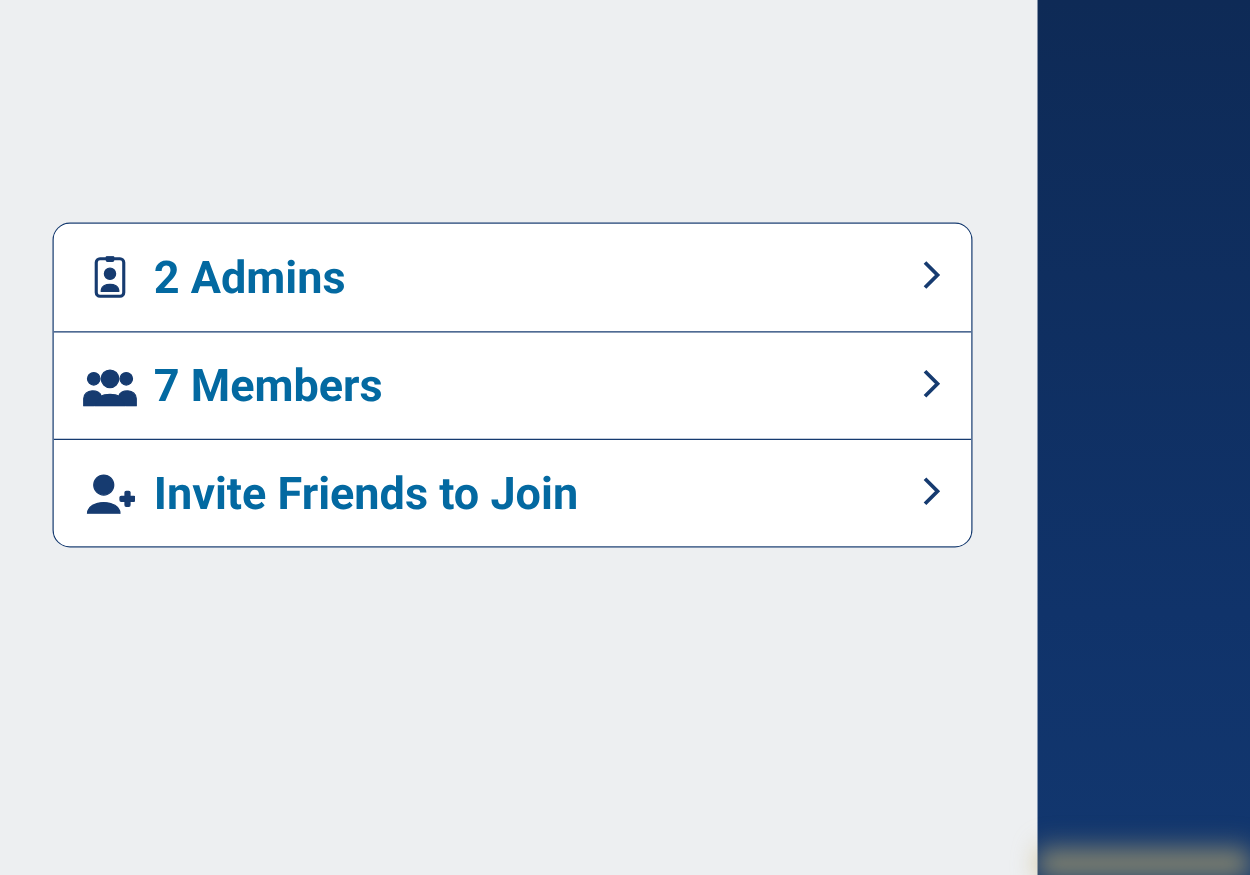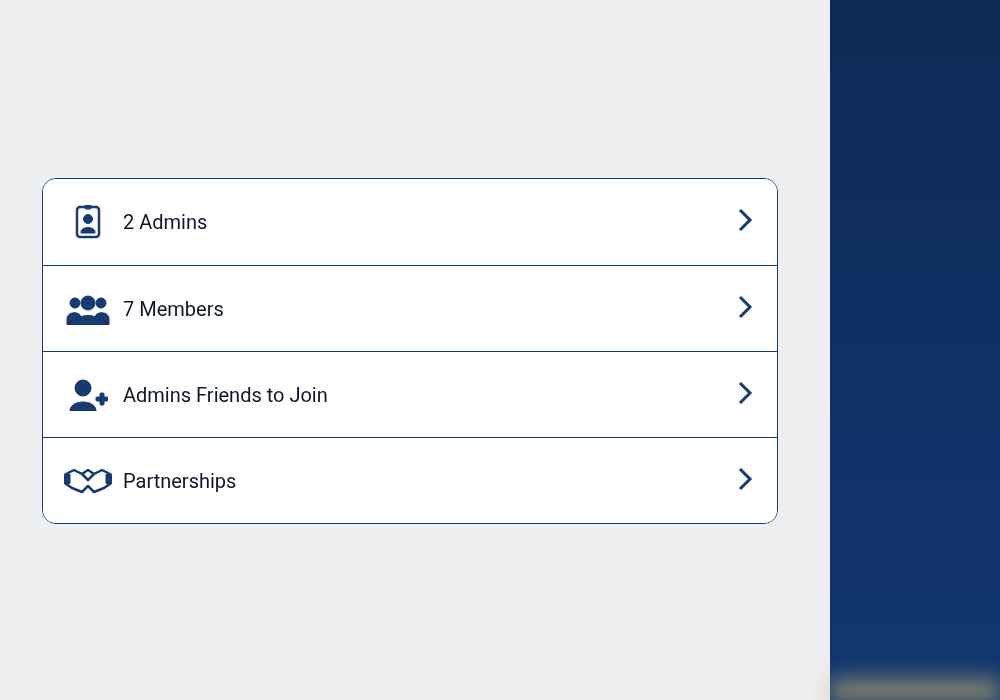--- a/index.html
+++ b/index.html
@@ -58,23 +58,23 @@
       align-items: center;
       justify-content: center;
       flex-shrink: 0;
     }
     .icon-cell svg {
       fill: #163b70;
       stroke: #163b70;
     }
     .label {
       flex: 1;
-      font-size: 20px;
-      color: #0f172a;
-      font-weight: 400;
+      font-size: 36px;
+      color: #0369a1;
+      font-weight: 700;
       padding-left: 10px;
     }
     .chevron {
       flex-shrink: 0;
     }
     .chevron svg {
       stroke: #163b70;
       fill: none;
       stroke-width: 3;
     }
@@ -126,38 +126,22 @@
 
   <div class="row">
     <span class="icon-cell">
       <svg width="40" height="32" viewBox="0 0 40 32">
         <circle cx="15" cy="9" r="8" fill="#163b70"></circle>
         <path d="M2 32 C2 20 28 20 28 32 L28 32 L2 32 Z" fill="#163b70"></path>
         <rect x="28" y="18" width="12" height="4" rx="1" fill="#163b70"></rect>
         <rect x="32" y="14" width="4" height="12" rx="1" fill="#163b70"></rect>
       </svg>
     </span>
-    <span class="label">Admins Friends to Join</span>
+    <span class="label">Invite Friends to Join</span>
     <span class="chevron">
       <svg width="16" height="26" viewBox="0 0 16 26">
           <polyline points="3,3 13,13 3,23"></polyline>
         </svg>
     </span>
   </div>
 
-  <div class="row">
-    <span class="icon-cell">
-      <svg width="48" height="30" viewBox="0 0 48 30">
-        <path d="M2 8 L10 4 L18 8 L24 4 L30 8 L38 4 L46 8 L46 18 L40 22 L30 26 L24 20 L18 26 L8 22 L2 18 Z" fill="none" stroke="#163b70" stroke-width="2.5" stroke-linejoin="round"></path>
-        <path d="M18 8 L24 14 L30 8" fill="none" stroke="#163b70" stroke-width="2.5" stroke-linejoin="round"></path>
-        <rect x="0" y="8" width="6" height="10" rx="1" fill="#163b70"></rect>
-        <rect x="42" y="8" width="6" height="10" rx="1" fill="#163b70"></rect>
-      </svg>
-    </span>
-    <span class="label">Partnerships</span>
-    <span class="chevron">
-      <svg width="16" height="26" viewBox="0 0 16 26">
-          <polyline points="3,3 13,13 3,23"></polyline>
-        </svg>
-    </span>
-  </div>
 
 </div>
 
 </body></html>

